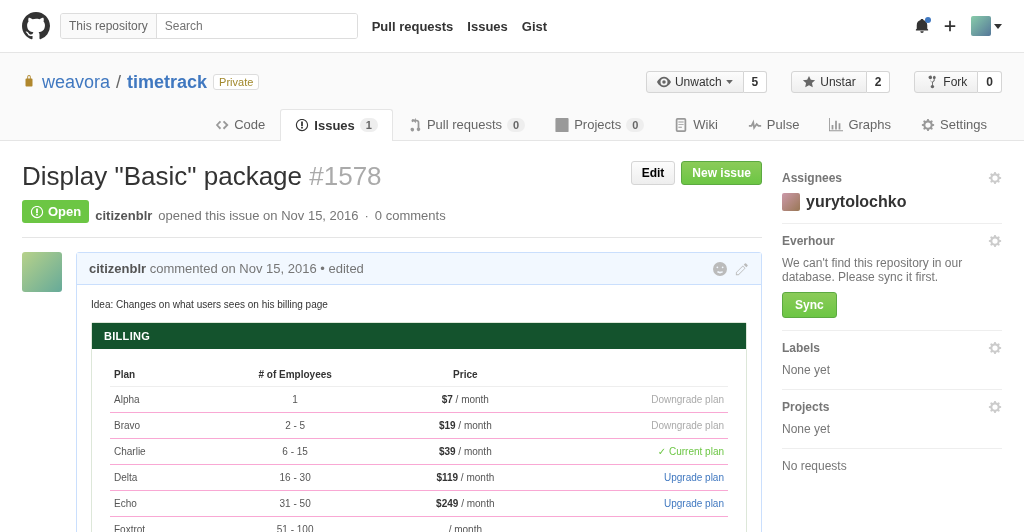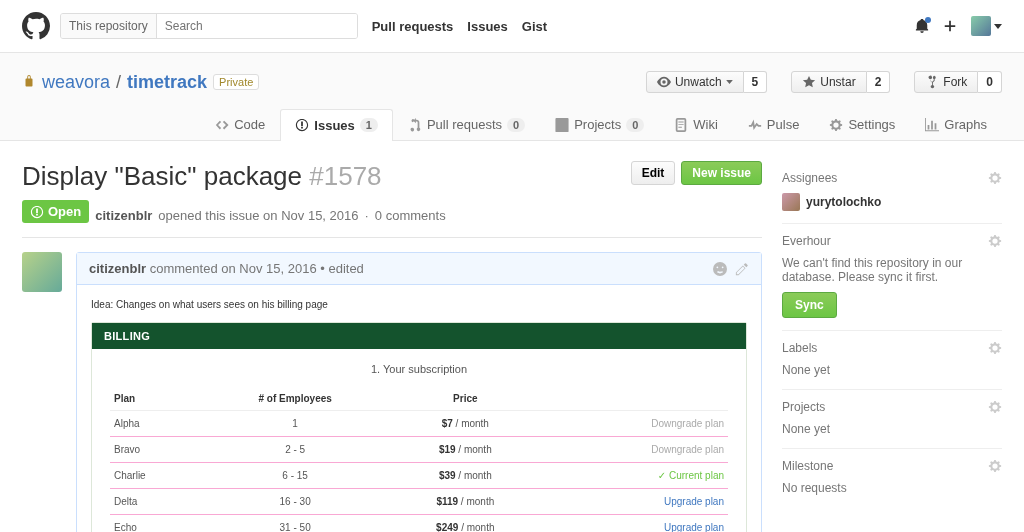--- a/index.html
+++ b/index.html
@@ -69,24 +69,24 @@
 .plan-table td { font-size: 10px; color: #555; padding: 7px 4px; border-bottom: 1px solid #f9a8d4; }
 .plan-table th:nth-child(2),.plan-table td:nth-child(2){text-align:center;}
 .plan-table th:nth-child(3),.plan-table td:nth-child(3){text-align:center;}
 .plan-table th:nth-child(4),.plan-table td:nth-child(4){text-align:right;}
 .price b { color: #333; }
 .action-link { color: #4078c0; cursor: pointer; }
 .action-muted { color: #aaa; }
 .action-current { color: #6cc644; }
 
 .side-block { border-bottom: 1px solid #eee; padding: 10px 0 12px; }
-.side-head { display: flex; align-items: center; font-size: 12px; font-weight: 400; color: #767676; margin-bottom: 8px; }
+.side-head { display: flex; align-items: center; font-size: 12px; font-weight: 700; color: #767676; margin-bottom: 8px; }
 .gear { margin-left: auto; color: #ccc; cursor: pointer; }
 .side-body { font-size: 12px; color: #767676; }
-.assignee { display: flex; align-items: center; gap: 6px; color: #333; font-weight: 600; font-size: 12px; }
+.assignee { display: flex; align-items: center; gap: 6px; color: #333; font-weight: 600; font-size: 16px; }
 .assignee-av { width: 18px; height: 18px; background: linear-gradient(135deg,#c9a,#975); border-radius: 2px; }
 .sync-btn { background: linear-gradient(#8bcb59,#6cc644); border: 1px solid #5ca941; color: #fff; font-size: 12px; font-weight: 600; padding: 5px 12px; border-radius: 3px; cursor: pointer; margin-top: 8px; }
 svg { display: block; }
 .oi { width: 14px; height: 14px; fill: currentColor; }
 </style>
 </head>
 <body>
 
 <div class="topbar">
   <div class="container">
@@ -208,30 +208,30 @@
           </svg>
           <span>Wiki</span>
         </div>
       <div class="repo-nav-item">
           <svg class="oi" viewBox="0 0 14 16">
             <path fill="#999" d="M11.5 8L8.8 5.4 6.6 8.5 5.5 1.6 2.38 8H0v2h3.6l.9-1.8.9 5.4L9 8.5l1.6 1.5H14V8h-2.5z"></path>
           </svg>
           <span>Pulse</span>
         </div>
       <div class="repo-nav-item">
+          <svg class="oi" viewBox="0 0 16 16">
+            <path fill="#999" d="M16 14v1H0V0h1v14h15zM5 13H3V8h2v5zm4 0H7V3h2v10zm4 0h-2V6h2v7z"></path>
+          </svg>
+          <span>Graphs</span>
+        </div>
+      <div class="repo-nav-item">
           <svg class="oi" viewBox="0 0 14 16">
             <path fill="#999" d="M14 8.77v-1.6l-1.94-.64-.45-1.09.88-1.84-1.13-1.13-1.81.91-1.09-.45-.69-1.92h-1.6l-.63 1.94-1.11.45-1.84-.88-1.13 1.13.91 1.81-.45 1.09L0 7.23v1.59l1.94.64.45 1.09-.88 1.84 1.13 1.13 1.81-.91 1.09.45.69 1.92h1.59l.63-1.94 1.11-.45 1.84.88 1.13-1.13-.92-1.81.47-1.09L14 8.75v.02zM7 11a3 3 0 110-6 3 3 0 010 6z"></path>
           </svg>
           <span>Settings</span>
-        </div>
-      <div class="repo-nav-item">
-          <svg class="oi" viewBox="0 0 16 16">
-            <path fill="#999" d="M16 14v1H0V0h1v14h15zM5 13H3V8h2v5zm4 0H7V3h2v10zm4 0h-2V6h2v7z"></path>
-          </svg>
-          <span>Graphs</span>
         </div>
     </div>
   </div>
 </div>
 
 <div class="main">
   <div class="issue-col">
     <div class="title-row">
       <h1 class="issue-title">
         <span>Display "Basic" package</span>
@@ -275,21 +275,20 @@
                 </svg>
               </span>
           </div>
         </div>
         <div class="comment-body">
           <div class="idea">Idea: Changes on what users sees on his billing page</div>
 
           <div class="billing-panel">
             <div class="billing-head">BILLING</div>
             <div class="billing-body">
-              <div class="sub-title">1. Your subscription</div>
               <table class="plan-table">
                 <thead>
                     <tr>
                   <th>Plan</th>
                   <th># of Employees</th>
                   <th>Price</th>
                   <th></th>
                 </tr>
                   </thead>
                 <tbody id="plan-rows">
@@ -383,24 +382,16 @@
           <span>Projects</span>
           <span class="gear">
             <svg class="oi" viewBox="0 0 14 16">
               <path fill="currentColor" d="M14 8.77v-1.6l-1.94-.64-.45-1.09.88-1.84-1.13-1.13-1.81.91-1.09-.45-.69-1.92h-1.6l-.63 1.94-1.11.45-1.84-.88-1.13 1.13.91 1.81-.45 1.09L0 7.23v1.59l1.94.64.45 1.09-.88 1.84 1.13 1.13 1.81-.91 1.09.45.69 1.92h1.59l.63-1.94 1.11-.45 1.84.88 1.13-1.13-.92-1.81.47-1.09L14 8.75zM7 11a3 3 0 110-6 3 3 0 010 6z"></path>
             </svg>
           </span>
         </div>
       <div class="side-body">None yet</div>
     </div>
     <div class="side-block" style="border-bottom:none;">
-      <div class="side-head">
-          <span>Milestone</span>
-          <span class="gear">
-            <svg class="oi" viewBox="0 0 14 16">
-              <path fill="currentColor" d="M14 8.77v-1.6l-1.94-.64-.45-1.09.88-1.84-1.13-1.13-1.81.91-1.09-.45-.69-1.92h-1.6l-.63 1.94-1.11.45-1.84-.88-1.13 1.13.91 1.81-.45 1.09L0 7.23v1.59l1.94.64.45 1.09-.88 1.84 1.13 1.13 1.81-.91 1.09.45.69 1.92h1.59l.63-1.94 1.11-.45 1.84.88 1.13-1.13-.92-1.81.47-1.09L14 8.75zM7 11a3 3 0 110-6 3 3 0 010 6z"></path>
-            </svg>
-          </span>
-        </div>
       <div class="side-body">No requests</div>
     </div>
   </div>
 </div>
 
 </body></html>

